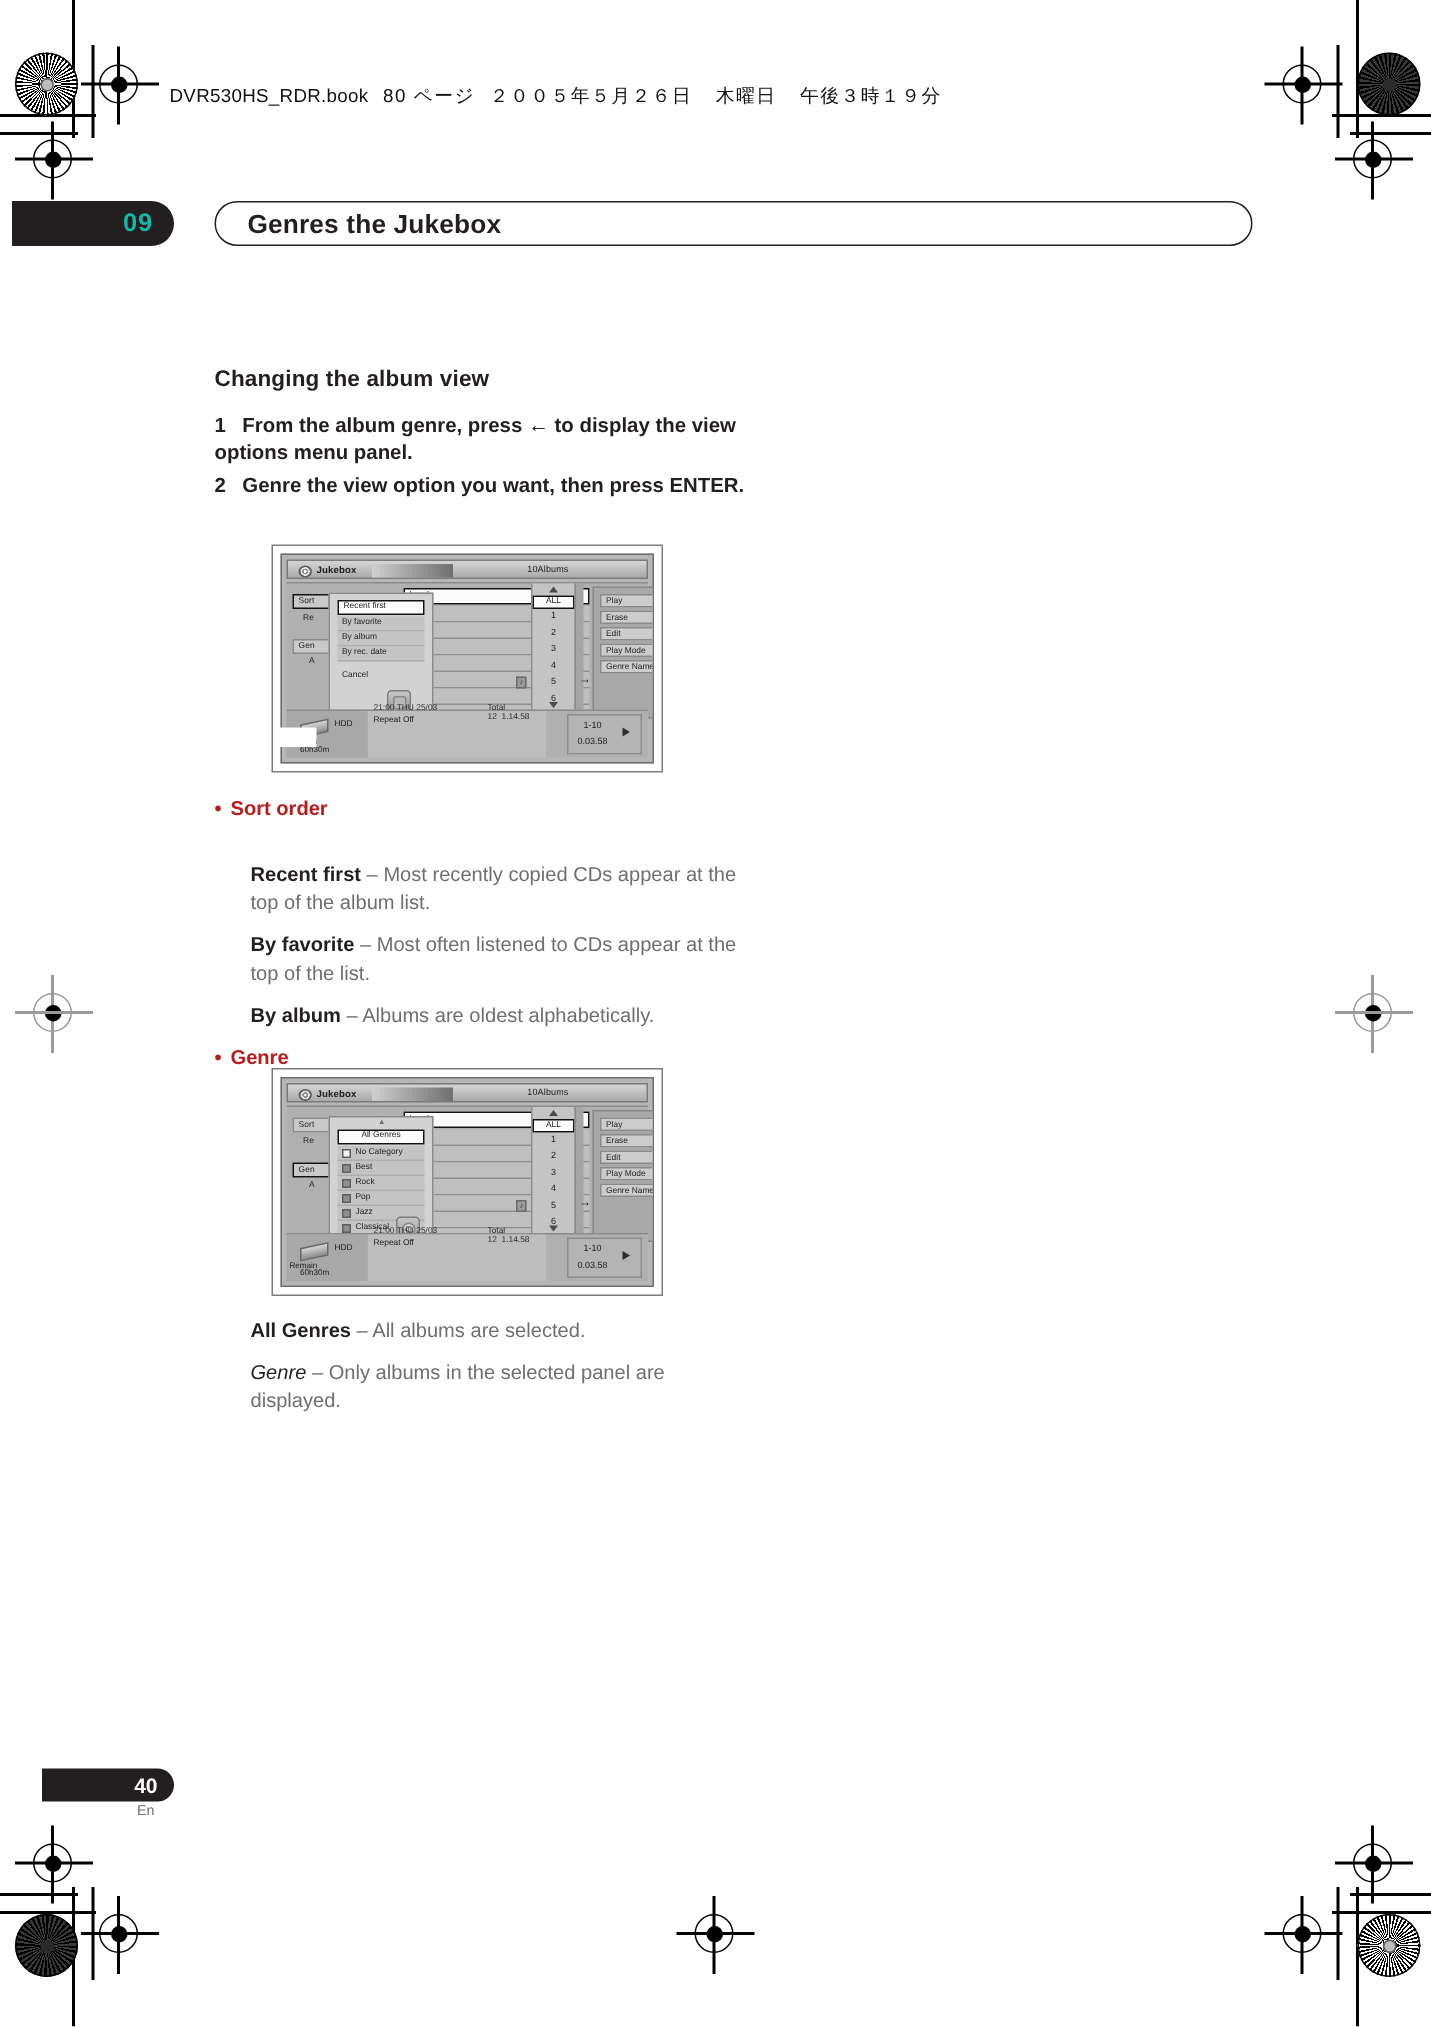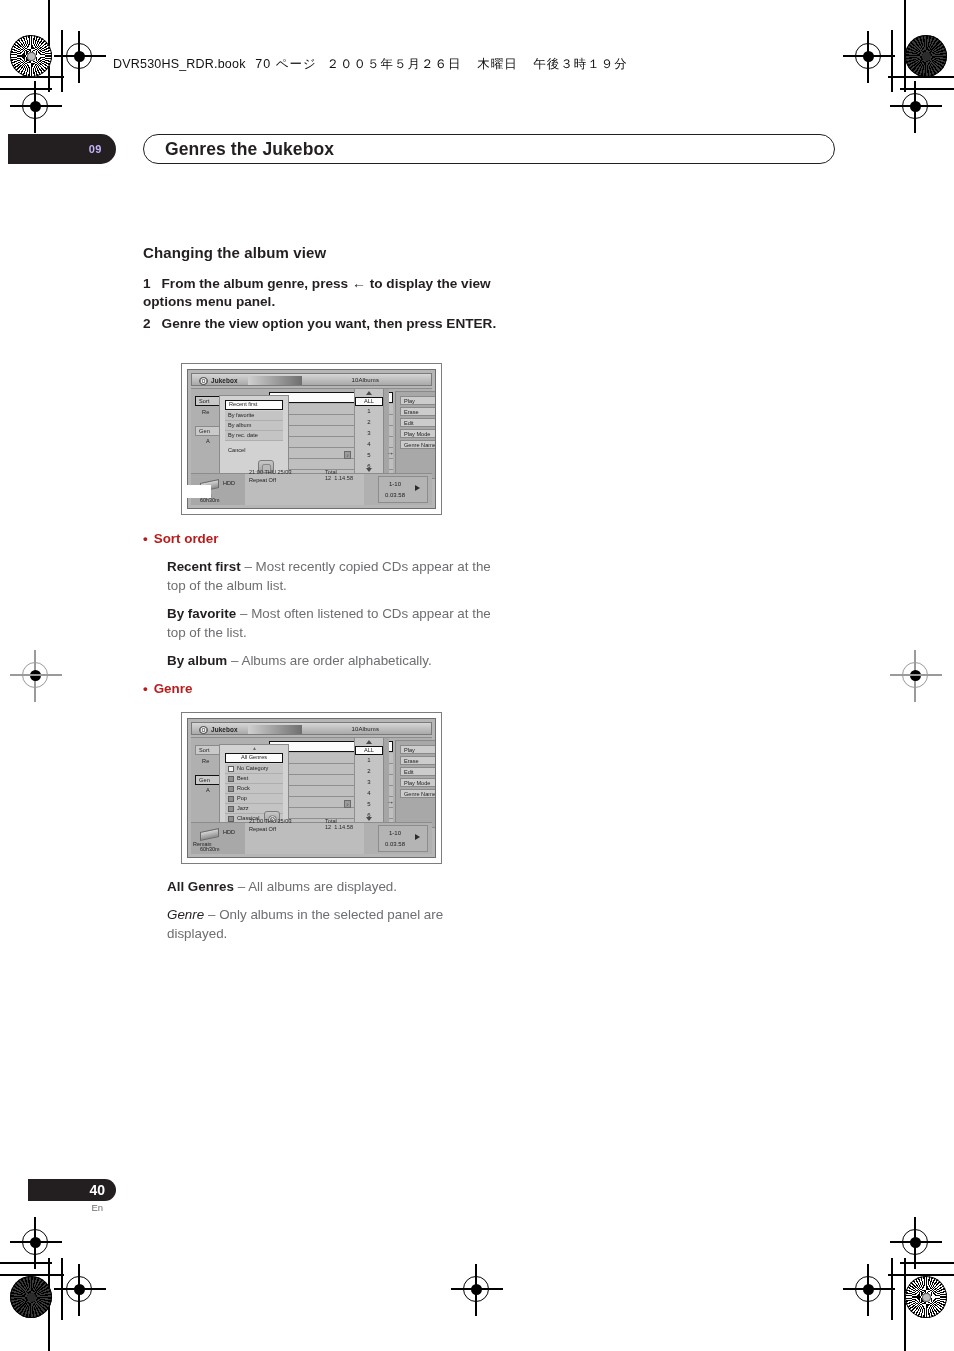--- a/index.html
+++ b/index.html
@@ -81,22 +81,22 @@
   }
   .runhead .jp { letter-spacing: 1px; }
 
   
   .chap-badge {
     position: absolute;
     left: 8px; top: 134px;
     width: 108px; height: 30px;
     background: #231f20;
     border-radius: 0 15px 15px 0;
-    color: #c4b5fd;
-    font-size: 11px;
+    color: #14b8a6;
+    font-size: 17px;
     font-weight: bold;
     text-align: right;
     line-height: 30px;
     padding-right: 14px;
     box-sizing: border-box;
     letter-spacing: 0.5px;
   }
   .chap-bar {
     position: absolute;
     left: 143px; top: 134px;
@@ -537,21 +537,21 @@
   <div class="reg-target" style="left:463px; top:1276px;">
       <span class="reg-dot"></span>
     </div>
   <div class="reg-target" style="left:855px; top:1276px;">
       <span class="reg-dot"></span>
     </div>
 </div>
 
 <div class="runhead">
   <span>DVR530HS_RDR.book</span>
-  <span class="jp" style="margin-left:6px;">70 ページ</span>
+  <span class="jp" style="margin-left:6px;">80 ページ</span>
   <span class="jp" style="margin-left:6px;">２００５年５月２６日</span>
   <span class="jp" style="margin-left:12px;">木曜日</span>
   <span class="jp" style="margin-left:12px;">午後３時１９分</span>
 </div>
 
 <div class="chap-badge">09</div>
 <div class="chap-bar"></div>
 <div class="chap-title">Genres the Jukebox</div>
 
 <div class="col" style="top:244px;">
@@ -656,34 +656,34 @@
     </div>
   </div>
 </div>
 
 <div class="fig-mask" style="left:182px; top:485px; width:29px; height:13px;"></div>
 
 <div class="col" style="top:530px;">
   <p class="bullet">
     <span class="dot">•</span><span>Sort order</span>
   </p>
-  <p class="defn" style="margin-top:8px;">
+  <p class="defn" style="margin-top:24px;">
     <b>Recent first</b>
     <span>–</span>
     <span>Most recently copied CDs appear at the top of the album list.</span>
   </p>
   <p class="defn">
     <b>By favorite</b>
     <span>–</span>
     <span>Most often listened to CDs appear at the top of the list.</span>
   </p>
   <p class="defn">
     <b>By album</b>
     <span>–</span>
-    <span>Albums are order alphabetically.</span>
+    <span>Albums are oldest alphabetically.</span>
   </p>
   <p class="bullet" style="margin-top:10px;">
     <span class="dot">•</span><span>Genre</span>
   </p>
 </div>
 
 <div class="fig" style="left:181px; top:712px; width:261px; height:152px;">
   <div class="osd">
 
     <div class="osd-title">
@@ -787,21 +787,21 @@
         <span class="trk-play"></span>
       </div>
     </div>
   </div>
 </div>
 
 <div class="col" style="top:877px;">
   <p class="defn" style="padding-left:24px;">
     <b>All Genres</b>
     <span>–</span>
-    <span>All albums are displayed.</span>
+    <span>All albums are selected.</span>
   </p>
   <p class="defn" style="padding-left:24px;">
     <i>Genre</i>
     <span>–</span>
     <span>Only albums in the selected panel are displayed.</span>
   </p>
 </div>
 
 <div class="pg-badge">40</div>
 <div class="pg-lang">En</div>

